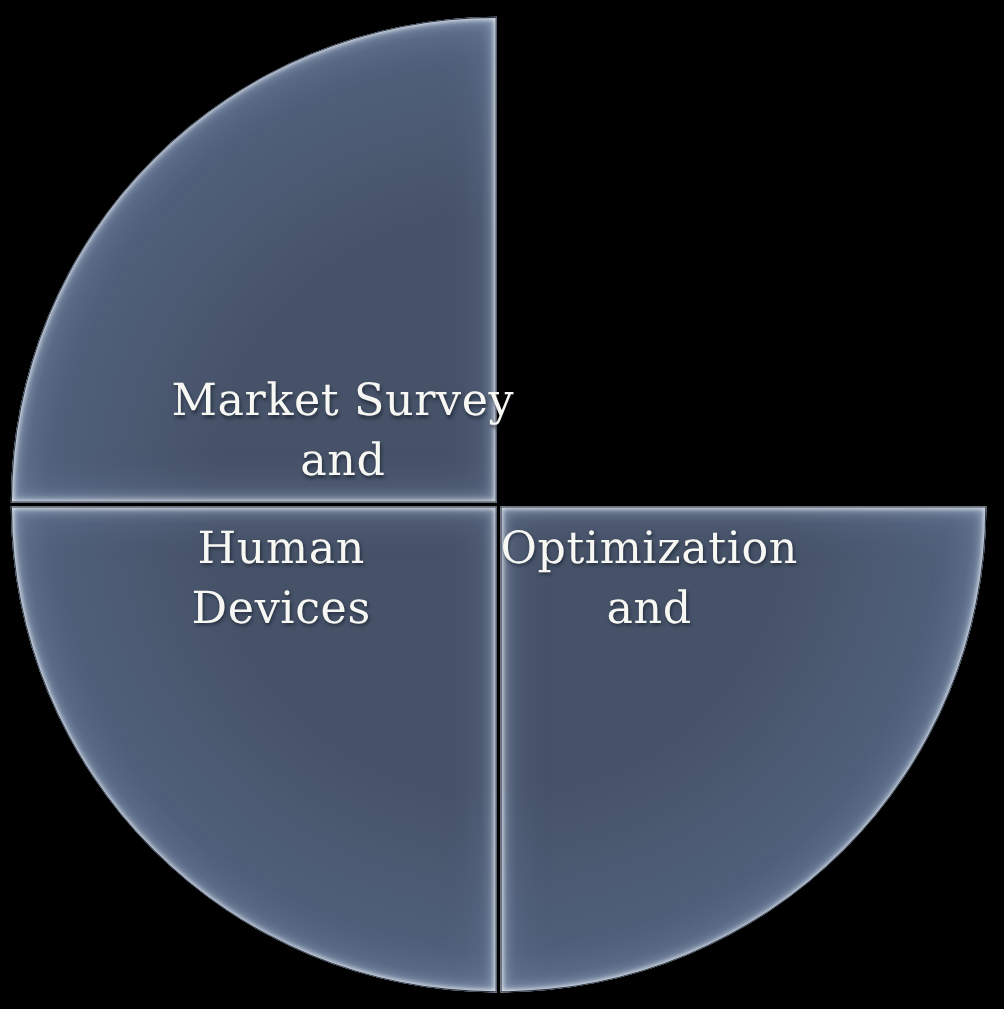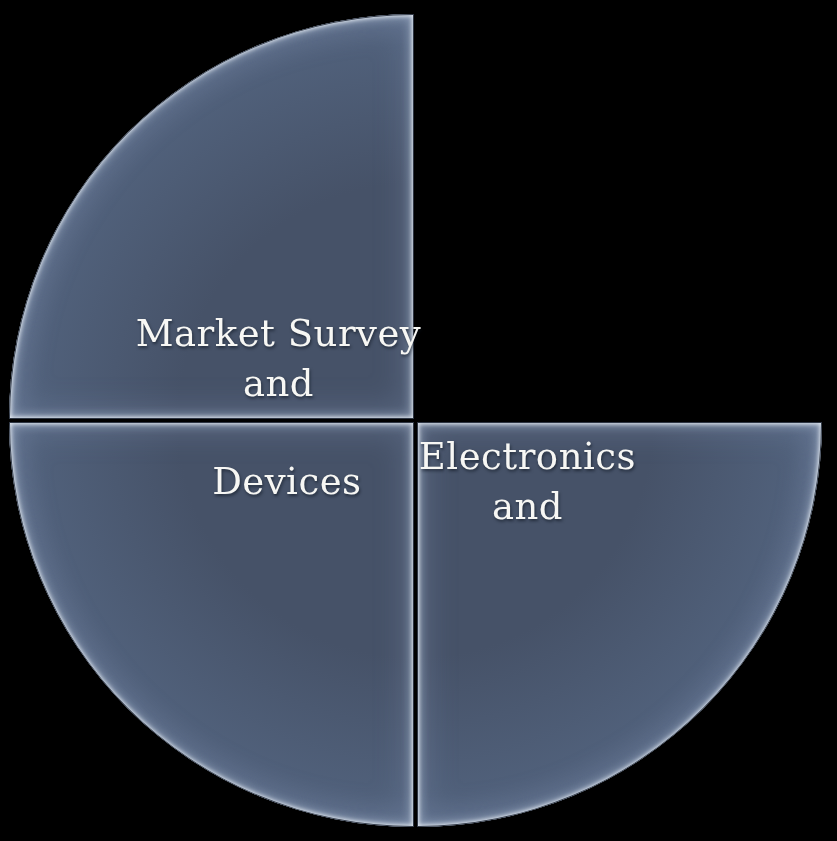--- a/index.html
+++ b/index.html
@@ -14,21 +14,20 @@
     background: var(--gap, #000000);
     overflow: hidden;
     font-family: "DejaVu Serif", "Liberation Serif", serif;
   }
   .quadrant {
     position: absolute;
     width: 405px;
     height: 405px;
     display: flex;
     align-items: center;
-    justify-content: center;
     box-sizing: border-box;
     background: var(--fill, #465268);
     box-shadow:
       inset 0 0 0 1px rgba(28, 36, 50, 0.9),
       inset 0 0 4px 2px rgba(245, 249, 253, 0.85),
       inset 0 0 10px 5px rgba(195, 209, 230, 0.40),
       inset 0 0 28px 13px rgba(125, 145, 175, 0.28);
   }
   .q-tl {
     left: 9px; top: 14px;
@@ -81,24 +80,25 @@
   <div class="quadrant q-tl">
     <div class="label">
       <span class="line">Market Survey</span>
       <span class="line">and</span>
     </div>
   </div>
 
 
   <div class="quadrant q-bl">
     <div class="label">
+      <span class="line">Human</span>
       <span class="line">Devices</span>
     </div>
   </div>
 
   <div class="quadrant q-br">
     <div class="label">
-      <span class="line">Electronics</span>
+      <span class="line">Optimization</span>
       <span class="line">and</span>
     </div>
   </div>
 
 </div>
 
 </body></html>

